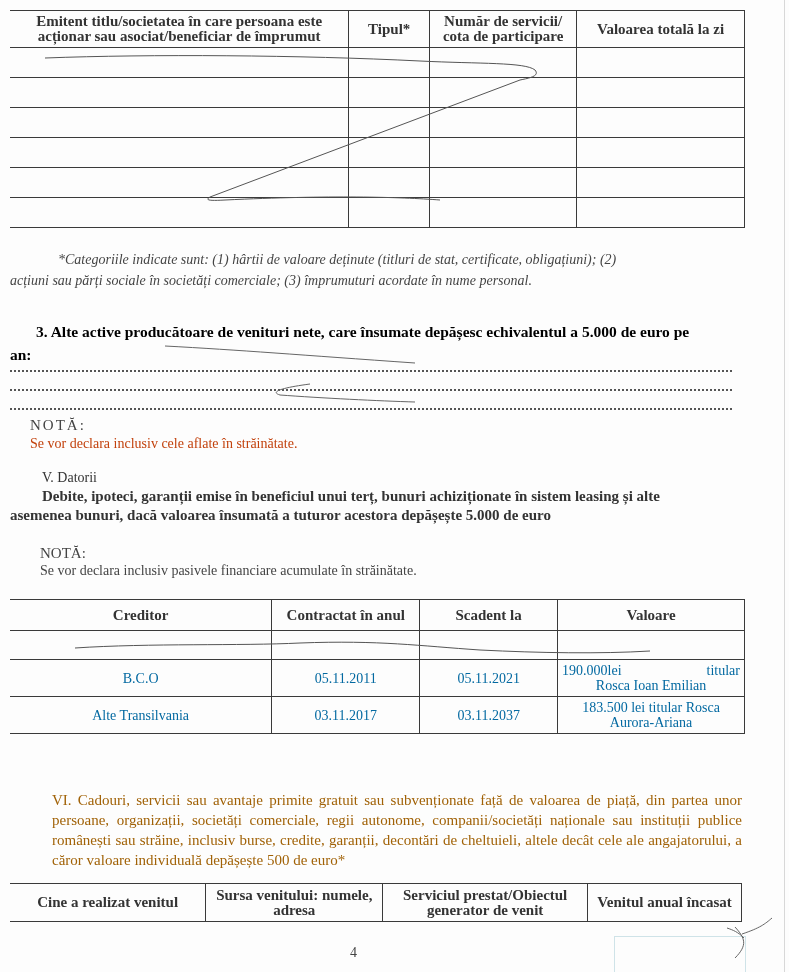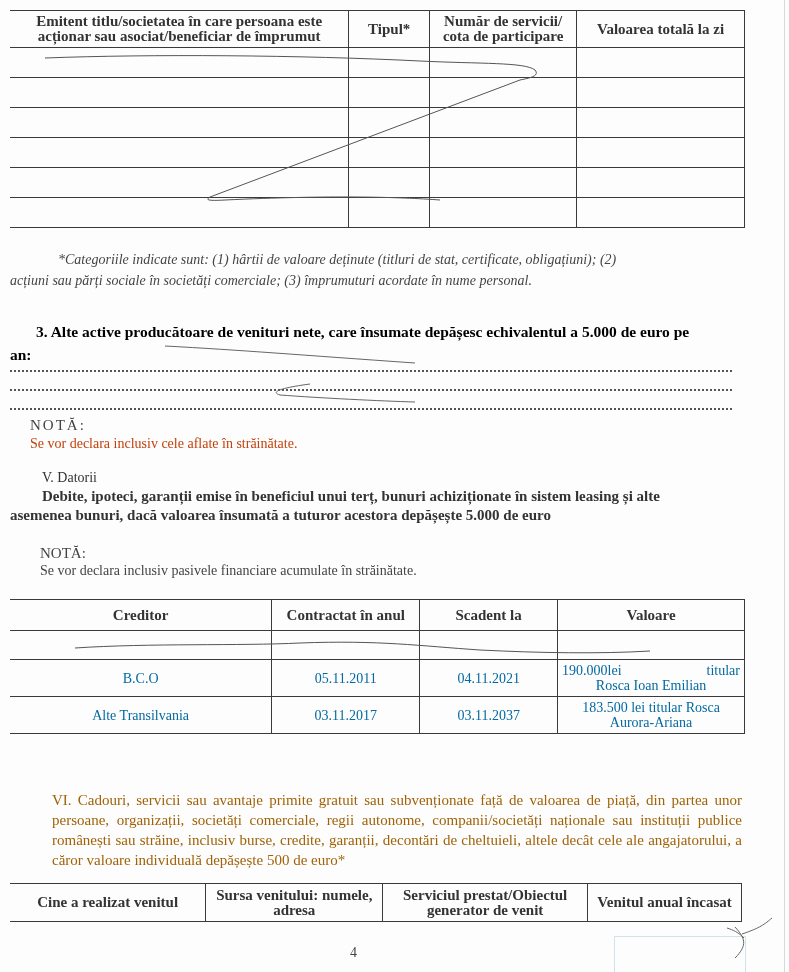--- a/index.html
+++ b/index.html
@@ -159,21 +159,21 @@
   </tr>
   <tr class="empty">
     <td></td>
     <td></td>
     <td></td>
     <td><span></span></td>
   </tr>
   <tr>
     <td>B.C.O</td>
     <td>05.11.2011</td>
-    <td>04.11.2021</td>
+    <td>05.11.2021</td>
     <td>
       <span class="val-just">190.000lei titular</span>
       <span>Rosca Ioan Emilian</span>
     </td>
   </tr>
   <tr>
     <td>Alte Transilvania</td>
     <td>03.11.2017</td>
     <td>03.11.2037</td>
     <td>

